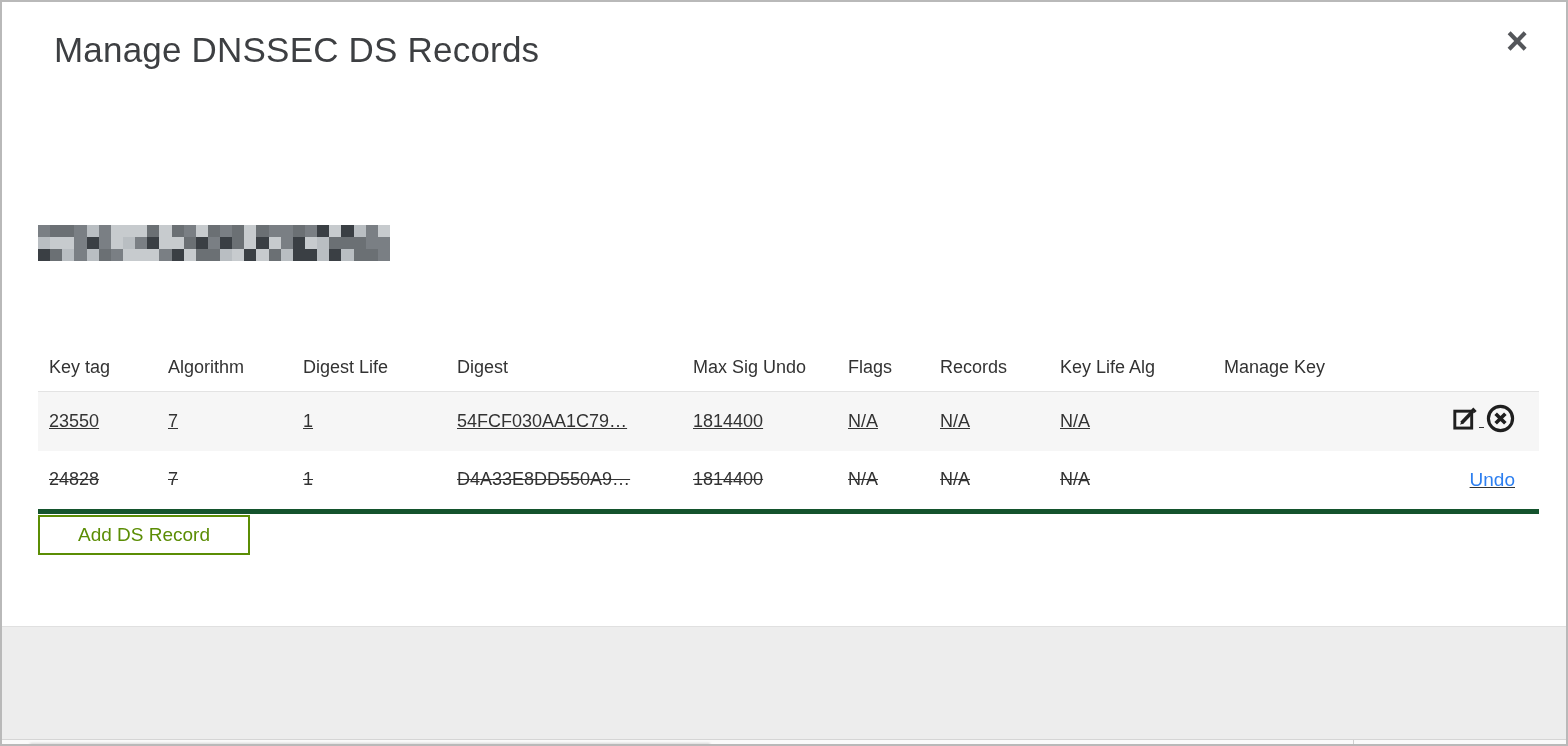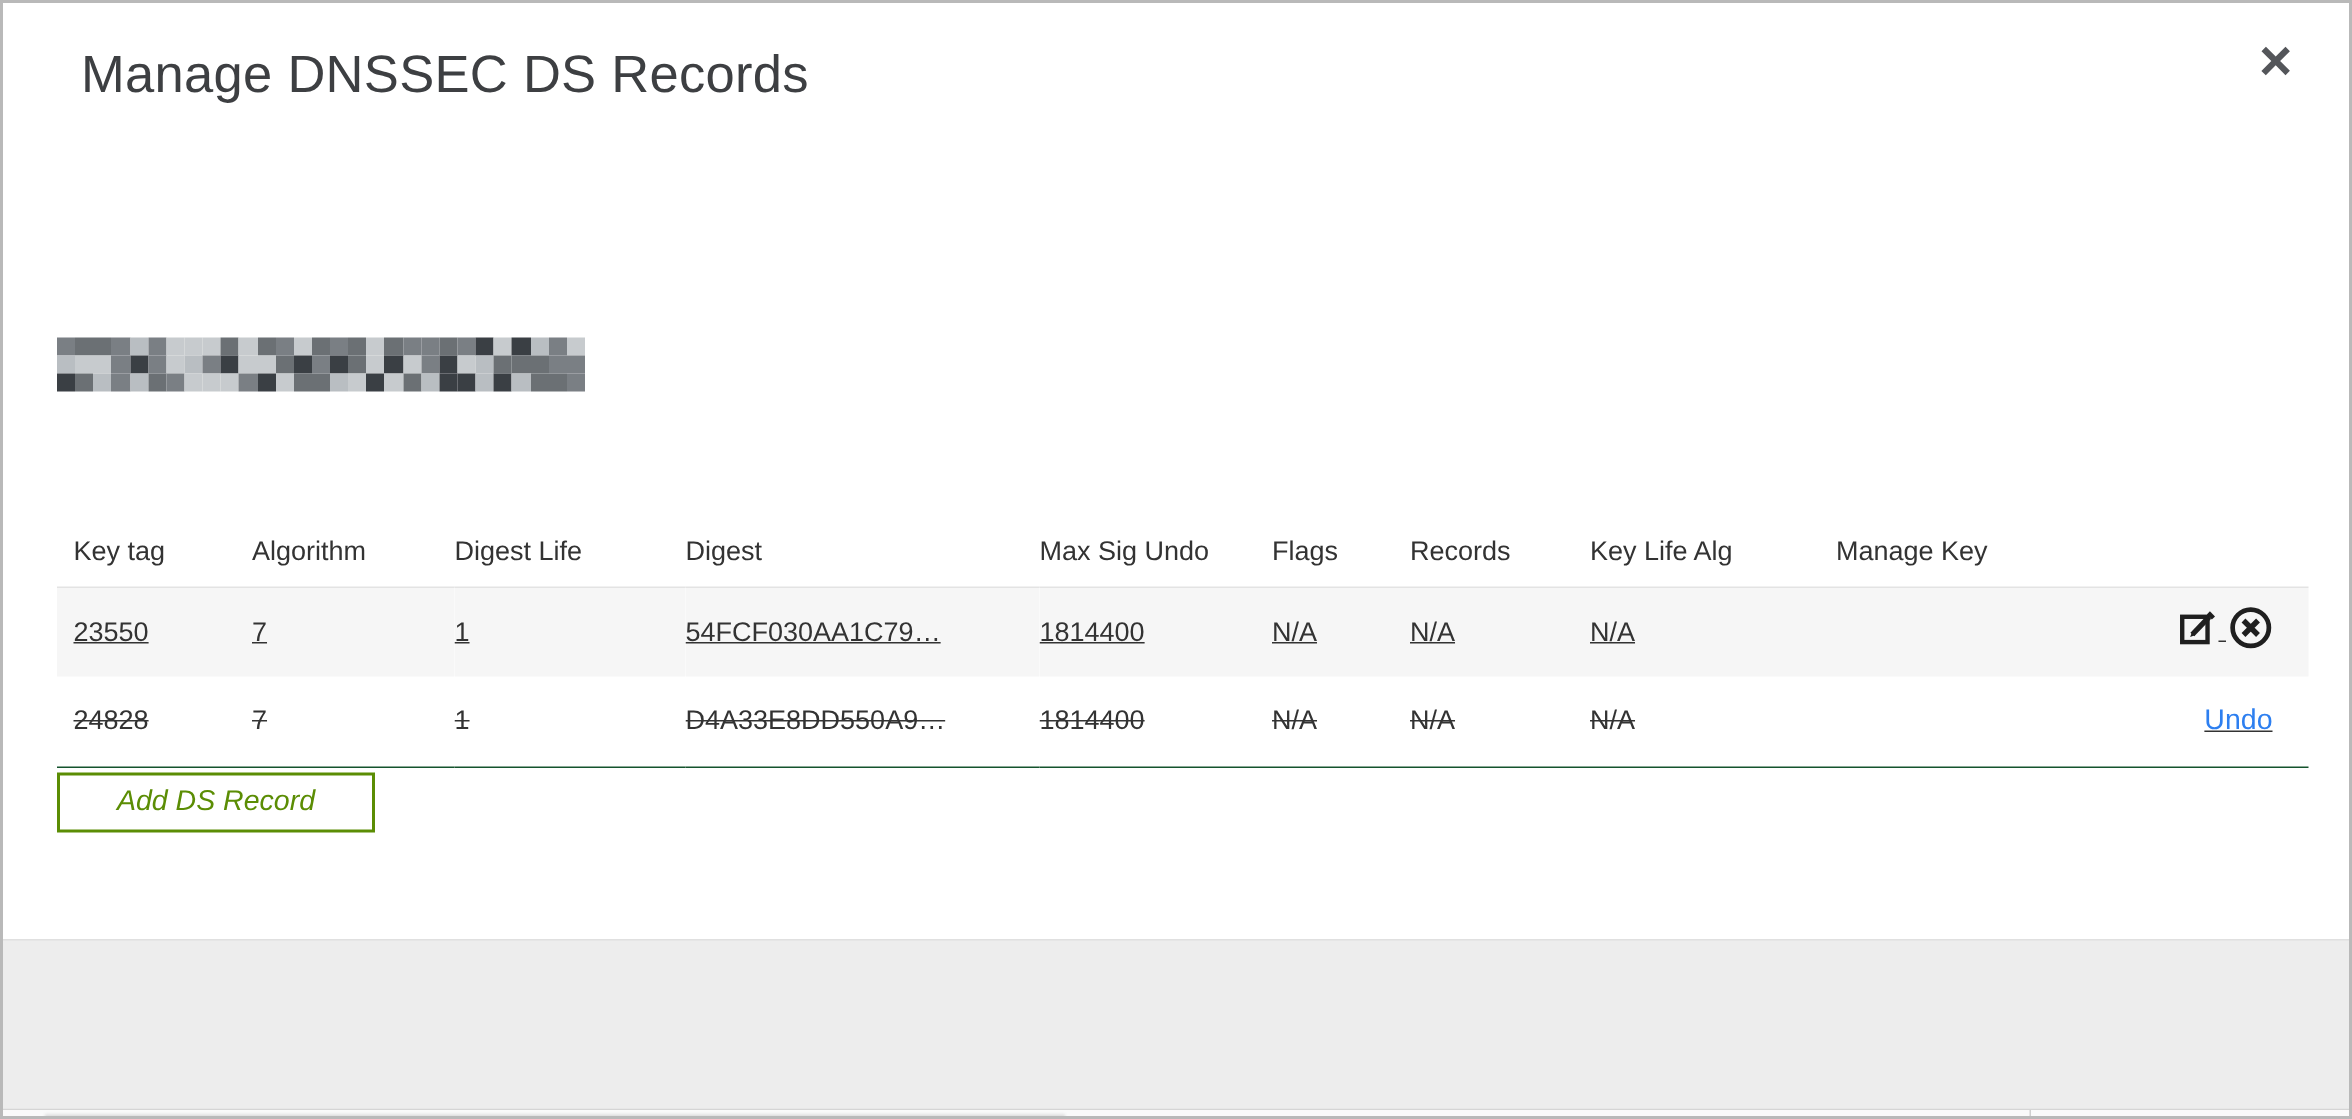--- a/index.html
+++ b/index.html
@@ -45,35 +45,34 @@
     height: 47px; text-align: left; vertical-align: middle;
     font-size: 18px; font-weight: 400; color: #333;
     border-bottom: 1px solid #e3e3e3; white-space: nowrap;
   }
   td {
     height: 60px; vertical-align: middle;
     font-size: 18px; color: #333; white-space: nowrap; overflow: hidden; text-decoration: underline;
   }
   th.first, td.first { padding-left: 11px; }
   tr.row-active { background: #f6f6f6; }
-  tr.row-deleted { background: #ffffff; border-bottom: 1px solid #14532d; }
+  tr.row-deleted { background: #ffffff; border-bottom: 5px solid #14532d; }
   tr.row-deleted td.val { text-decoration: line-through; }
   td.actions, th.actions { text-align: right; padding-right: 24px; white-space: nowrap; }
   .icon-btn { display: inline-block; vertical-align: middle; cursor: pointer; }
   .icon-btn + .icon-btn { margin-left: 2px; }
   .undo-link { color: #2d7ff0; font-size: 19px; text-decoration: none; cursor: pointer; }
 
   
   .add-btn {
     position: absolute; left: 36px; top: 513px;
     width: 212px; height: 40px;
     background: #ffffff; border: 2px solid #5b8d04;
     color: #5b8d04; font-size: 19px; font-family: inherit;
     cursor: pointer;
-    font-style: italic;
   }
 
   
   .footer {
     position: absolute; left: 0; top: 624px; width: 100%; height: 113px;
     background: #ededed; border-top: 1px solid #e0e0e0;
   }
 
   
   .bottom-strip {

